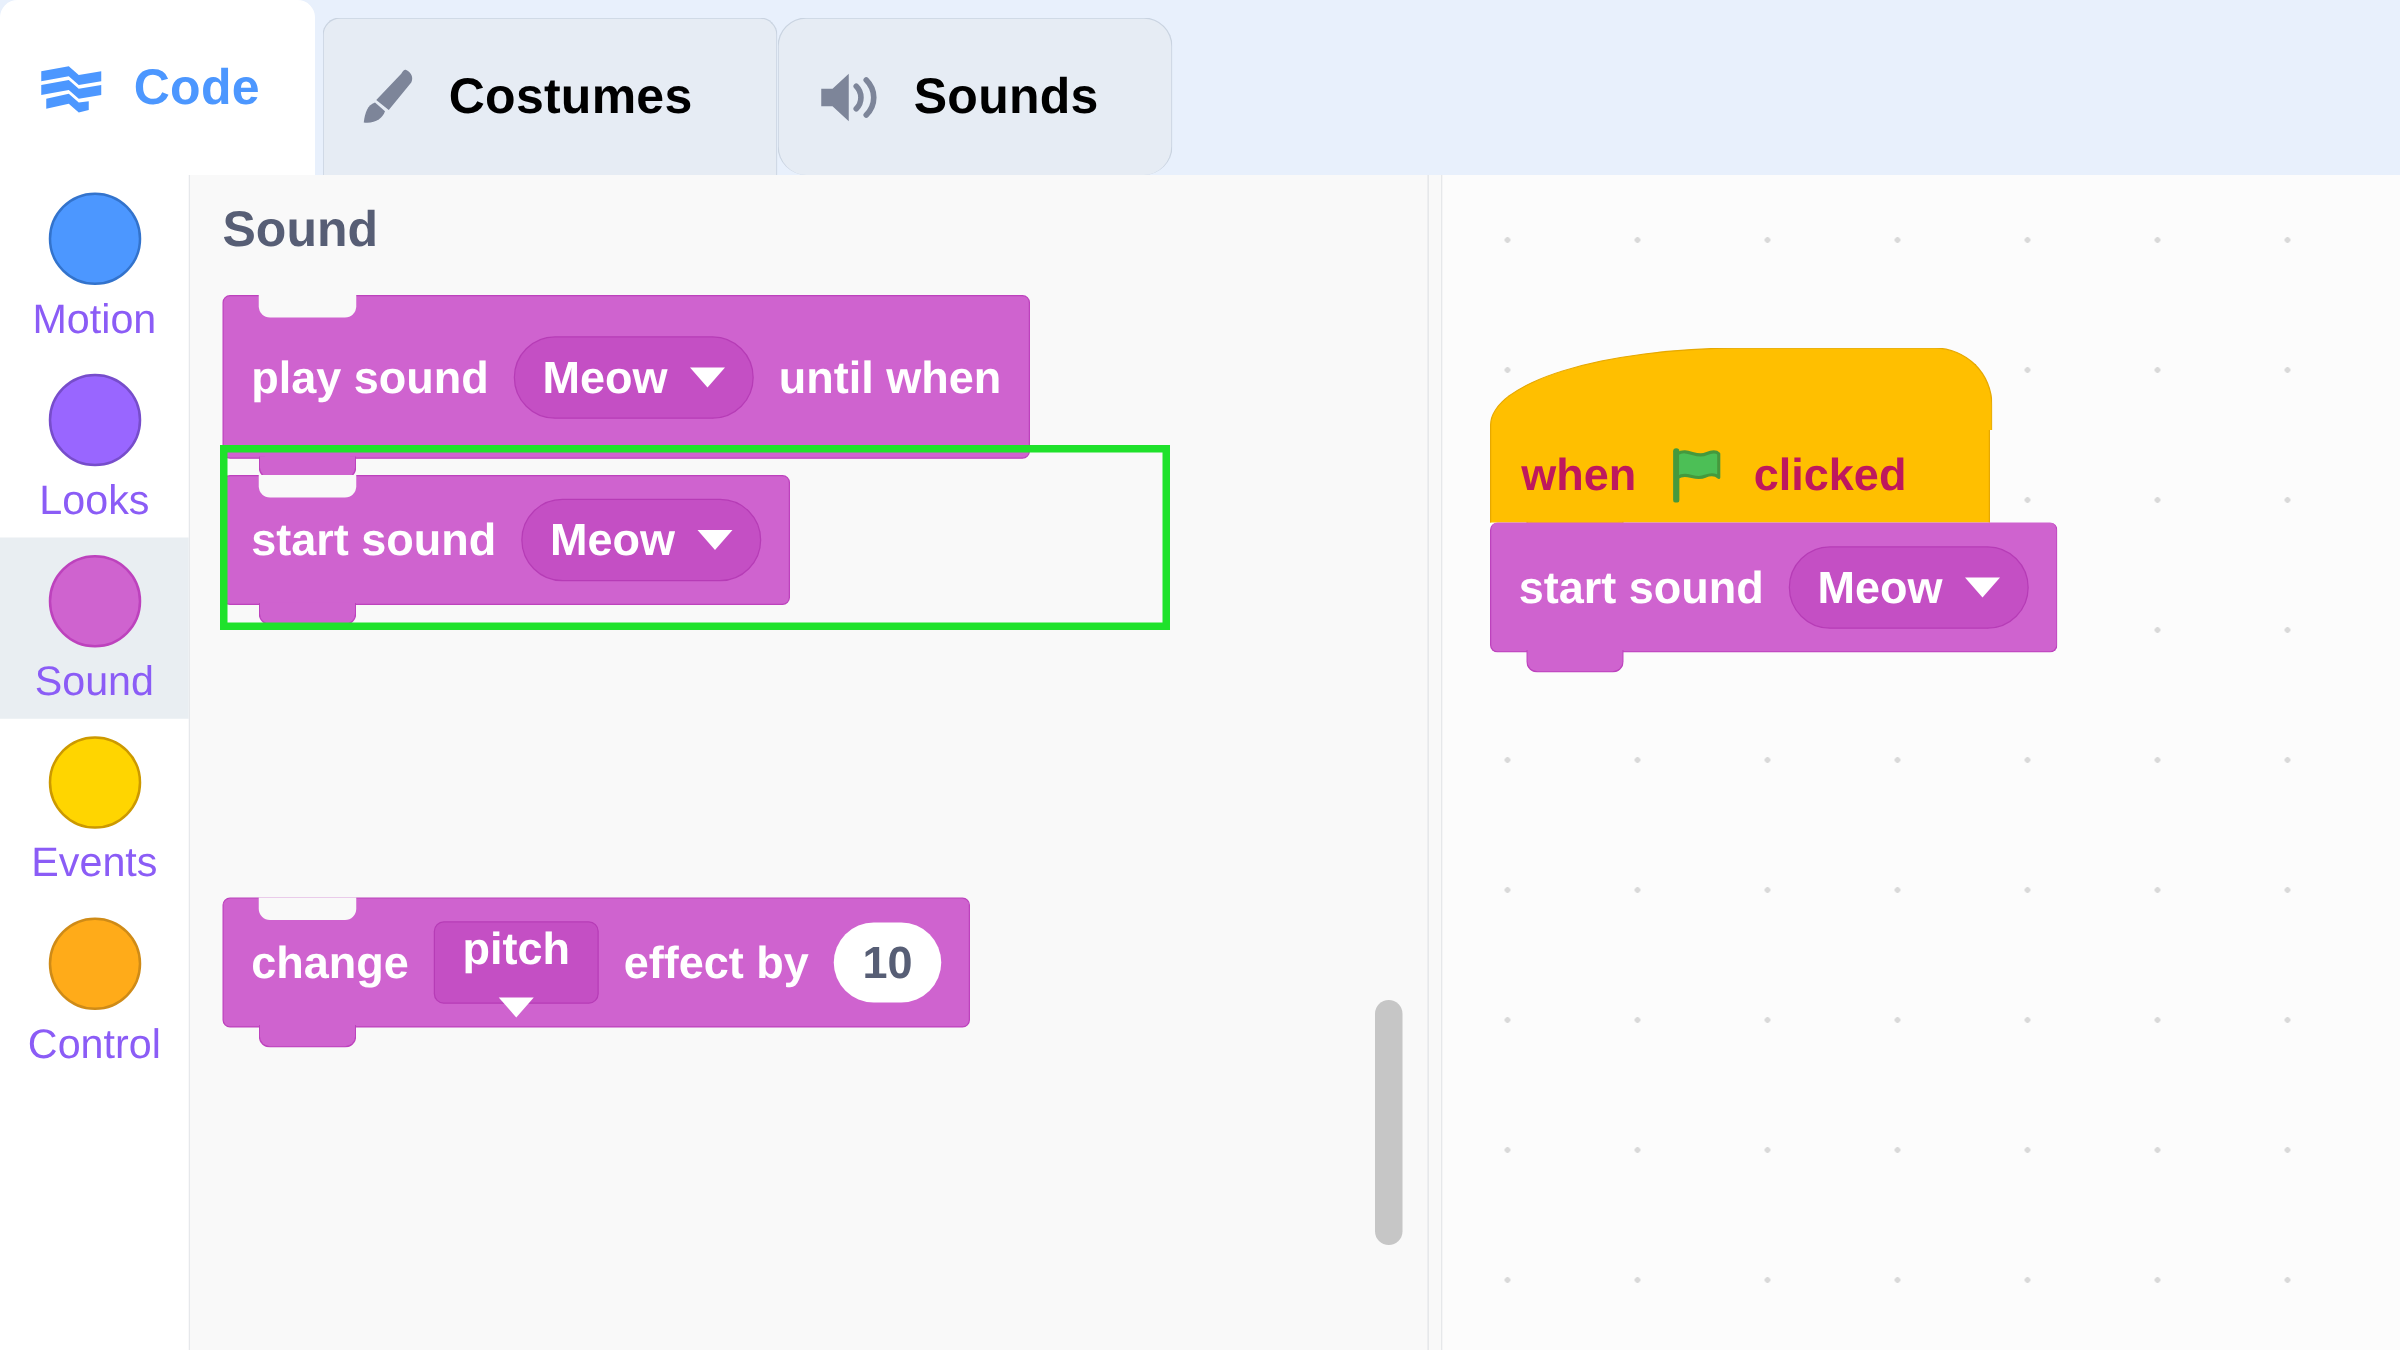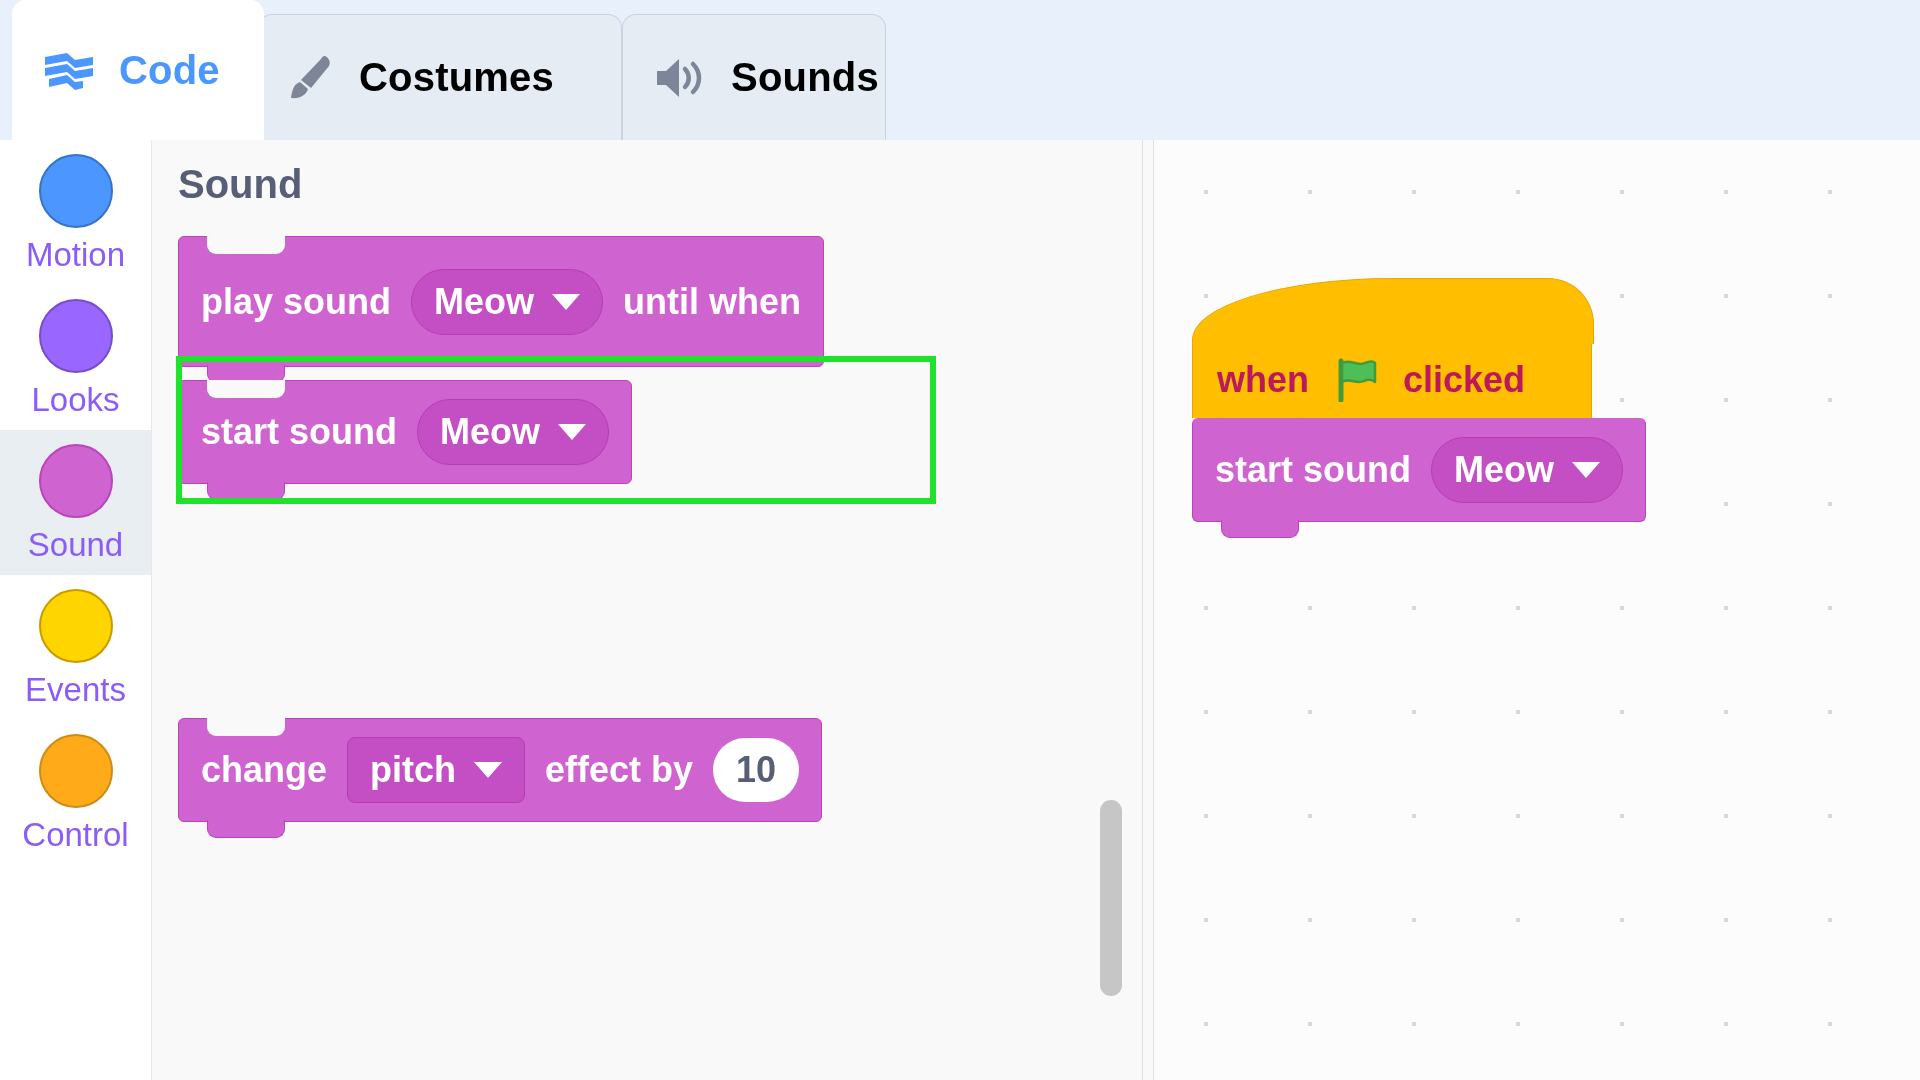--- a/index.html
+++ b/index.html
@@ -57,23 +57,23 @@
   }
   .tab-label {
     font-size: 40px;
     color: #000000;
     font-weight: 600;
     letter-spacing: 0.2px;
     white-space: nowrap;
   }
   .tab.active .tab-label { color: #4c97ff; }
 
-  #tab-code  { left: 0;   width: 252px; margin-left: 12px; }
+  #tab-code  { left: 0;   width: 252px; }
   #tab-costumes { left: 258px; width: 364px; }
-  #tab-sounds   { left: 622px; width: 264px; }
+  #tab-sounds   { left: 622px; width: 316px; border-radius: 23px; }
 
   .tab-icon { display: flex; align-items: center; justify-content: center; }
 
   
   .catbar {
     position: absolute;
     left: 0; top: 140px;
     width: 152px; height: 940px;
     background: #ffffff;
     border-right: 1px solid #e6e8eb;
@@ -173,20 +173,21 @@
     align-items: center;
     gap: 18px;
     font-size: 36px;
     font-weight: bold;
     color: #ffffff;
     box-sizing: border-box;
   }
   .dropdown.square {
     border-radius: 8px;
     background: #c44fc4;
+    flex-direction: column;
   }
   .caret {
     width: 0; height: 0;
     border-left: 14px solid transparent;
     border-right: 14px solid transparent;
     border-top: 16px solid #ffffff;
   }
   .num-input {
     background: #ffffff;
     border-radius: 48px;

